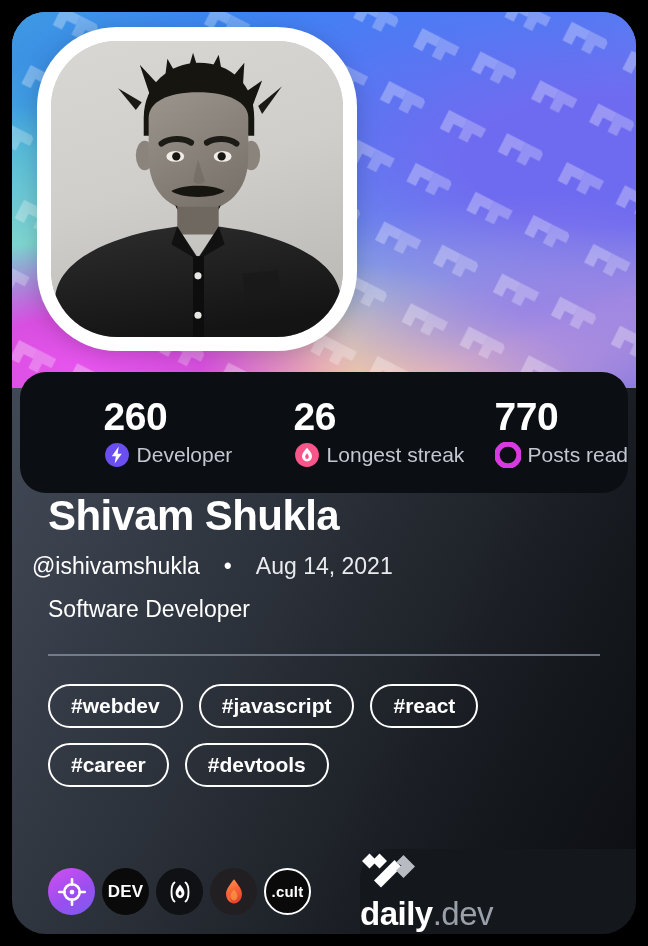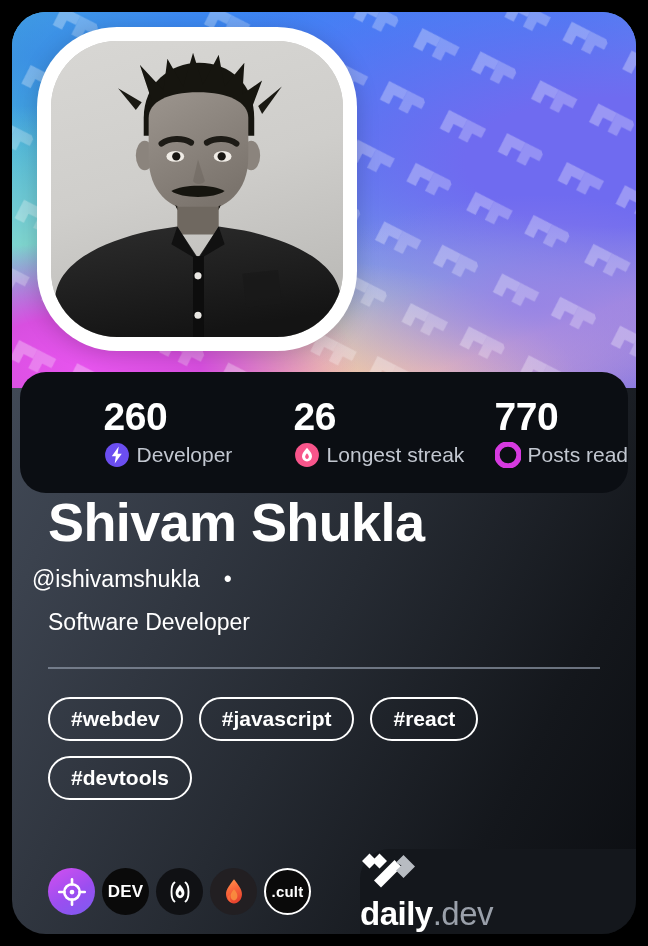--- a/index.html
+++ b/index.html
@@ -113,21 +113,21 @@
     color: #c2c7d0;
     white-space: nowrap;
   }
   .stat-ico { width: 26px; height: 26px; flex: 0 0 auto; display: block; }
 
   
   #info { position: absolute; left: 0; top: 481px; width: 624px; }
 
   #name {
     margin-left: 36px;
-    font-size: 54px;
+    font-size: 42px;
     font-weight: bold;
     color: #ffffff;
     letter-spacing: -0.6px;
     line-height: 1.1;
   }
   #handle-row {
     margin-left: 20px;
     margin-top: 14px;
     display: flex;
     align-items: baseline;
@@ -366,30 +366,32 @@
     </div>
 
   </div>
 
   <div id="info">
     <div id="name">Shivam Shukla</div>
 
     <div id="handle-row">
       <span id="handle">@ishivamshukla</span>
       <span id="dot-sep">•</span>
+      <span id="joined">Aug 14, 2021</span>
     </div>
 
     <div id="role">Software Developer</div>
 
     <div id="divider"></div>
 
     <div id="tags">
       <div class="tag">#webdev</div>
       <div class="tag">#javascript</div>
       <div class="tag">#react</div>
+      <div class="tag">#career</div>
       <div class="tag">#devtools</div>
     </div>
   </div>
 
   <div id="footer">
 
     <div id="badges">
 
       <div class="badge b-target">
         <svg width="30" height="30" viewBox="0 0 24 24" xmlns="http://www.w3.org/2000/svg">

